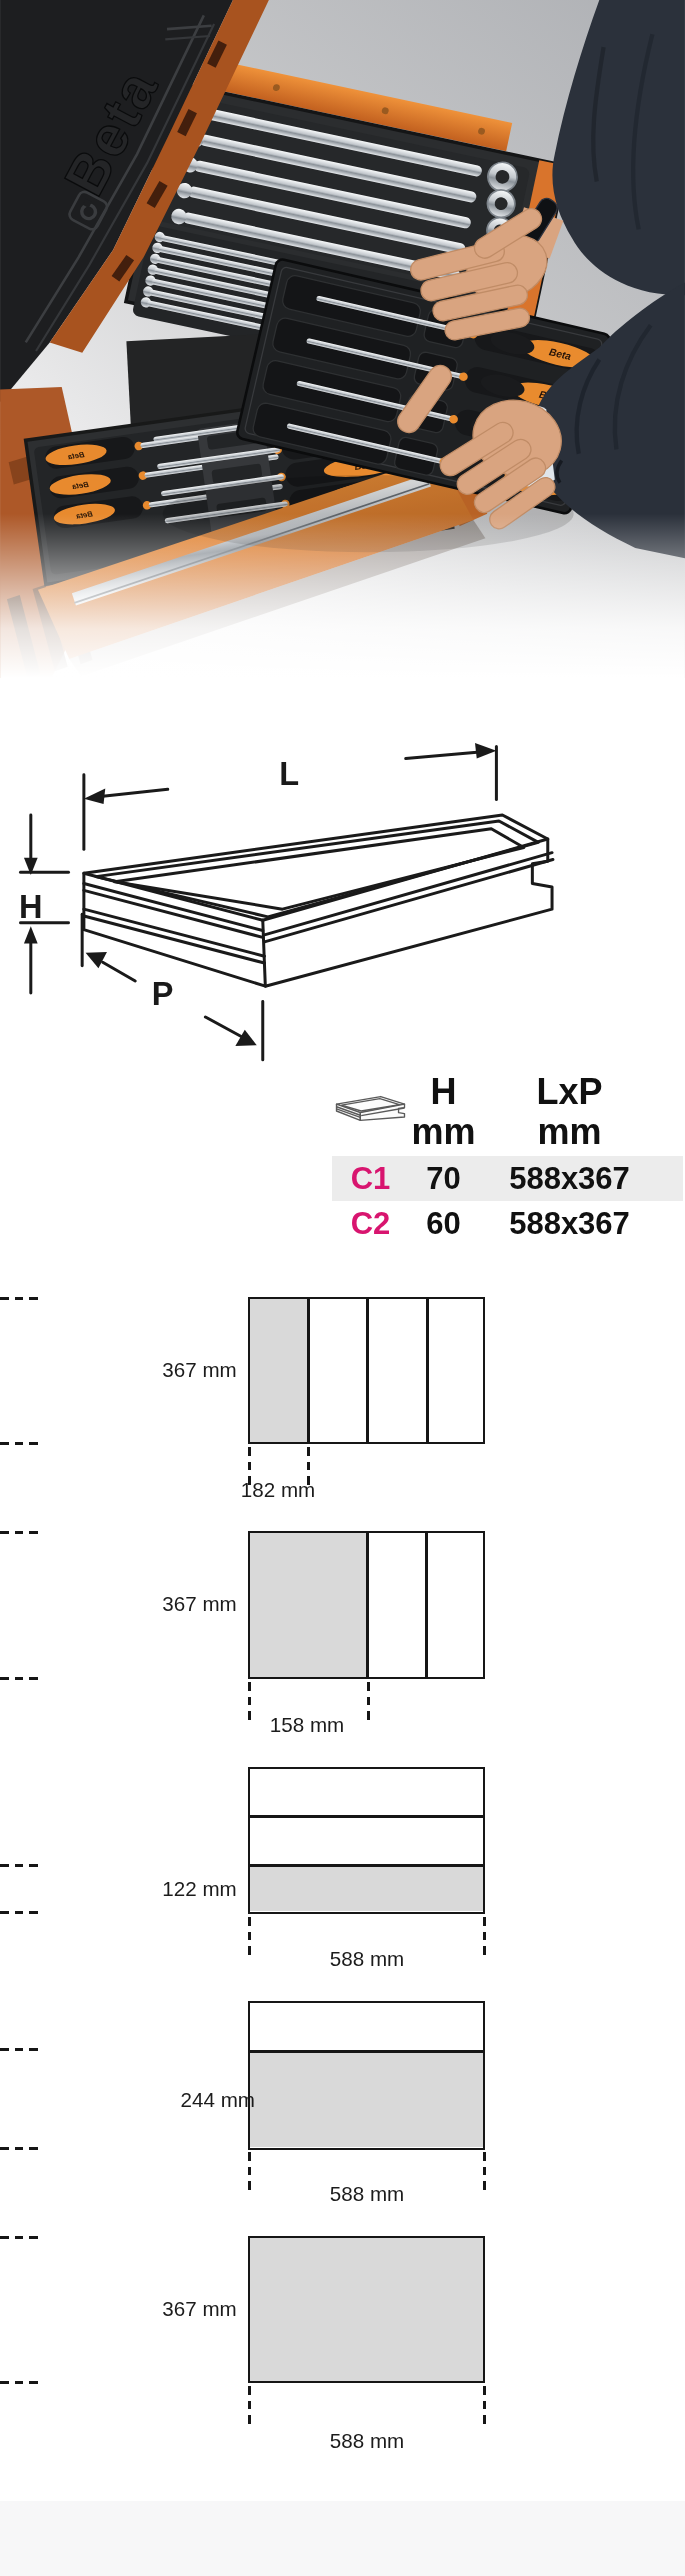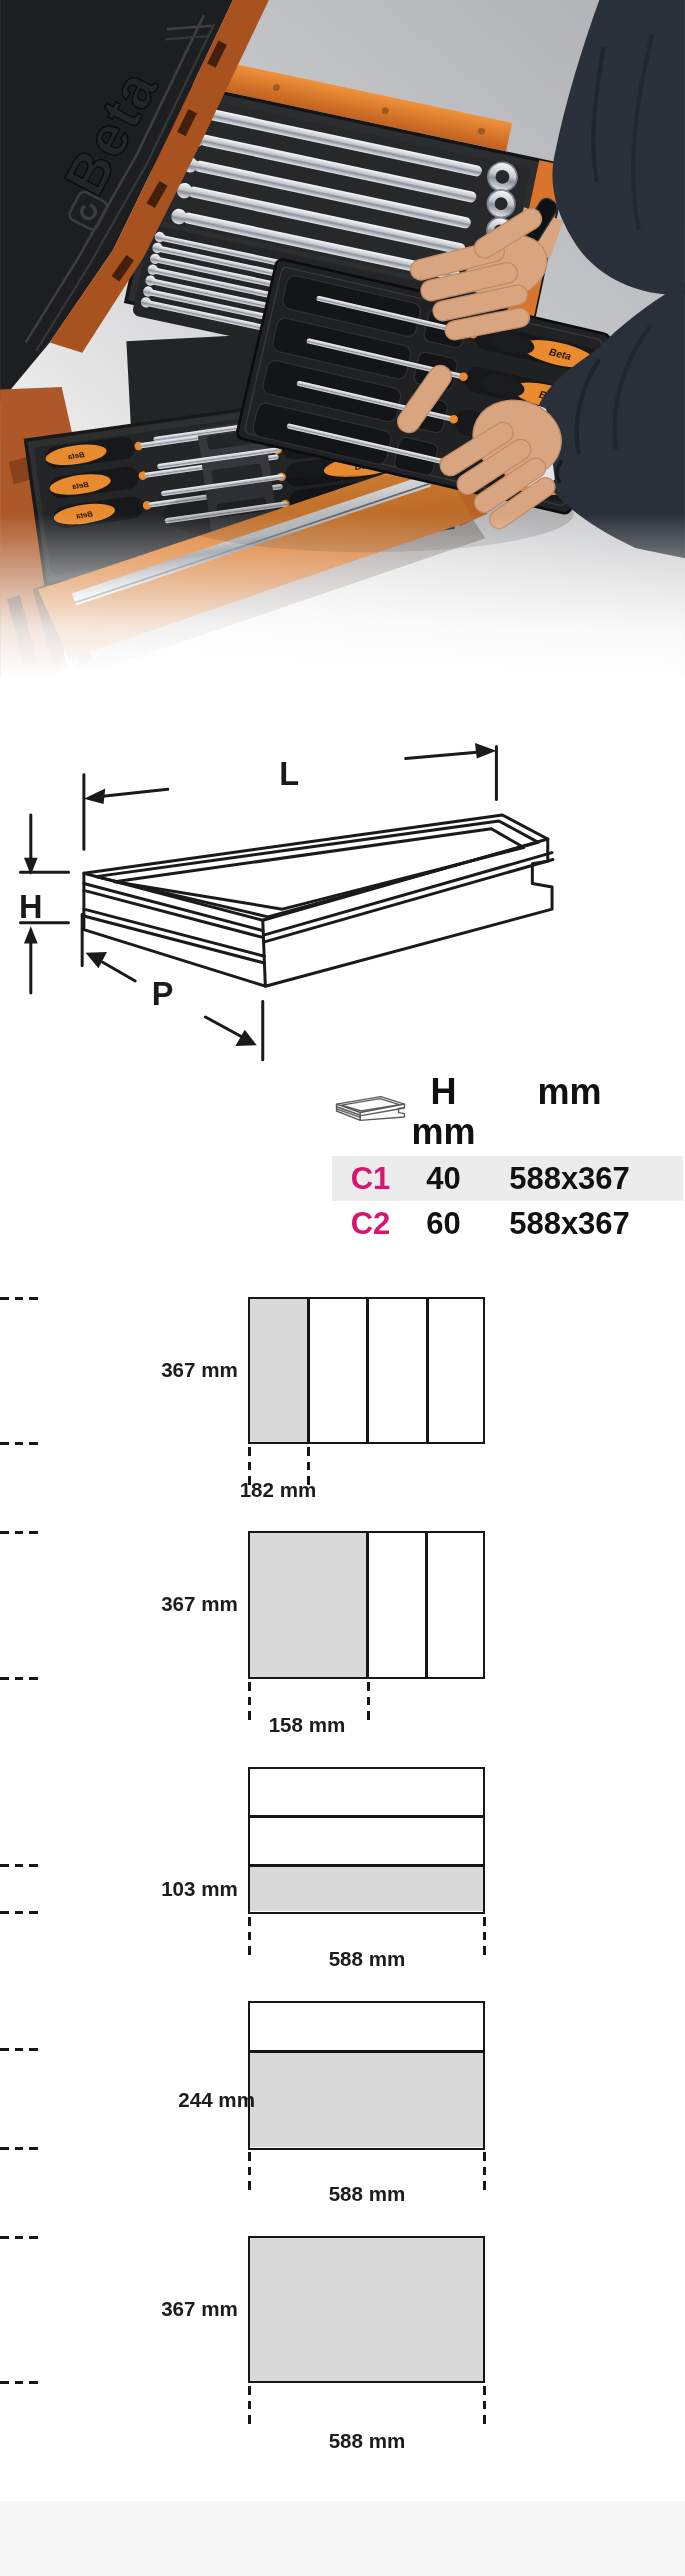--- a/index.html
+++ b/index.html
@@ -28,21 +28,21 @@
 
   
   .module{position:absolute;left:248px;width:237px;border:2.6px solid var(--line-color,#161616);box-sizing:border-box;background:#fff;}
   .module .gray{position:absolute;background:var(--module-fill,#d9d9d9);}
   .module .vdiv{position:absolute;top:0;height:100%;width:2.6px;background:var(--line-color,#161616);}
   .module .hdiv{position:absolute;left:0;width:100%;height:2.6px;background:var(--line-color,#161616);}
   .dash-h{position:absolute;height:2.6px;width:41px;
           background:repeating-linear-gradient(90deg,var(--line-color,#161616) 0 8.6px,transparent 8.6px 14.6px);}
   .dash-v{position:absolute;width:2.6px;height:38px;
           background:repeating-linear-gradient(180deg,var(--line-color,#161616) 0 8.6px,transparent 8.6px 14.6px);}
-  .dim-label{position:absolute;font-size:20.6px;color:#1c1c1c;white-space:nowrap;text-align:center;font-weight:bold;}
+  .dim-label{position:absolute;font-size:20.6px;color:#1c1c1c;white-space:nowrap;text-align:center;}
   .side-label{left:144px;width:111px;}
   .bottom-strip{position:absolute;left:0;top:2501px;width:685px;height:75px;background:#f7f7f8;}
 </style>
 </head>
 <body>
 
 <div class="page">
 
   <div class="photo-wrap">
   <svg width="685" height="678" viewBox="0 0 800 792">
@@ -397,27 +397,28 @@
               <path d="M4,17.5 L32,27.5" fill="none"></path>
             <path d="M33,25.5 L84,16.5" fill="none"></path>
           </g>
         </svg>
       </div>
       <div class="cell-h hdr">
         <div>H</div>
         <div>mm</div>
       </div>
       <div class="cell-lxp hdr">
+        <div>LxP</div>
         <div>mm</div>
       </div>
       <div class="cell-sp"></div>
     </div>
     <div class="spec-row highlight">
       <div class="code-cell">C1</div>
-      <div class="cell-h">40</div>
+      <div class="cell-h">70</div>
       <div class="cell-lxp">588x367</div>
       <div class="cell-sp"></div>
     </div>
     <div class="spec-row">
       <div class="code-cell">C2</div>
       <div class="cell-h">60</div>
       <div class="cell-lxp">588x367</div>
       <div class="cell-sp"></div>
     </div>
   </div>
@@ -447,21 +448,21 @@
     <div class="dash-v" style="left:367px;top:1682px;"></div>
   <div class="dim-label" style="left:247px;top:1713px;width:120px;">158 mm</div>
 
   <div class="module" style="top:1767px;height:147px;">
     <div class="gray" style="left:0;top:95px;width:100%;height:47px;"></div>
     <div class="hdiv" style="top:46px;"></div>
       <div class="hdiv" style="top:95px;"></div>
   </div>
   <div class="dash-h" style="top:1864px;"></div>
     <div class="dash-h" style="top:1911px;"></div>
-  <div class="dim-label side-label" style="top:1877px;">103 mm</div>
+  <div class="dim-label side-label" style="top:1877px;">122 mm</div>
   <div class="dash-v" style="left:248px;top:1917px;"></div>
     <div class="dash-v" style="left:483px;top:1917px;"></div>
   <div class="dim-label" style="left:307px;top:1947px;width:120px;">588 mm</div>
 
   <div class="module" style="top:2001px;height:149px;">
     <div class="gray" style="left:0;top:47px;width:100%;height:97px;"></div>
     <div class="hdiv" style="top:47px;"></div>
   </div>
   <div class="dash-h" style="top:2048px;"></div>
     <div class="dash-h" style="top:2147px;"></div>

